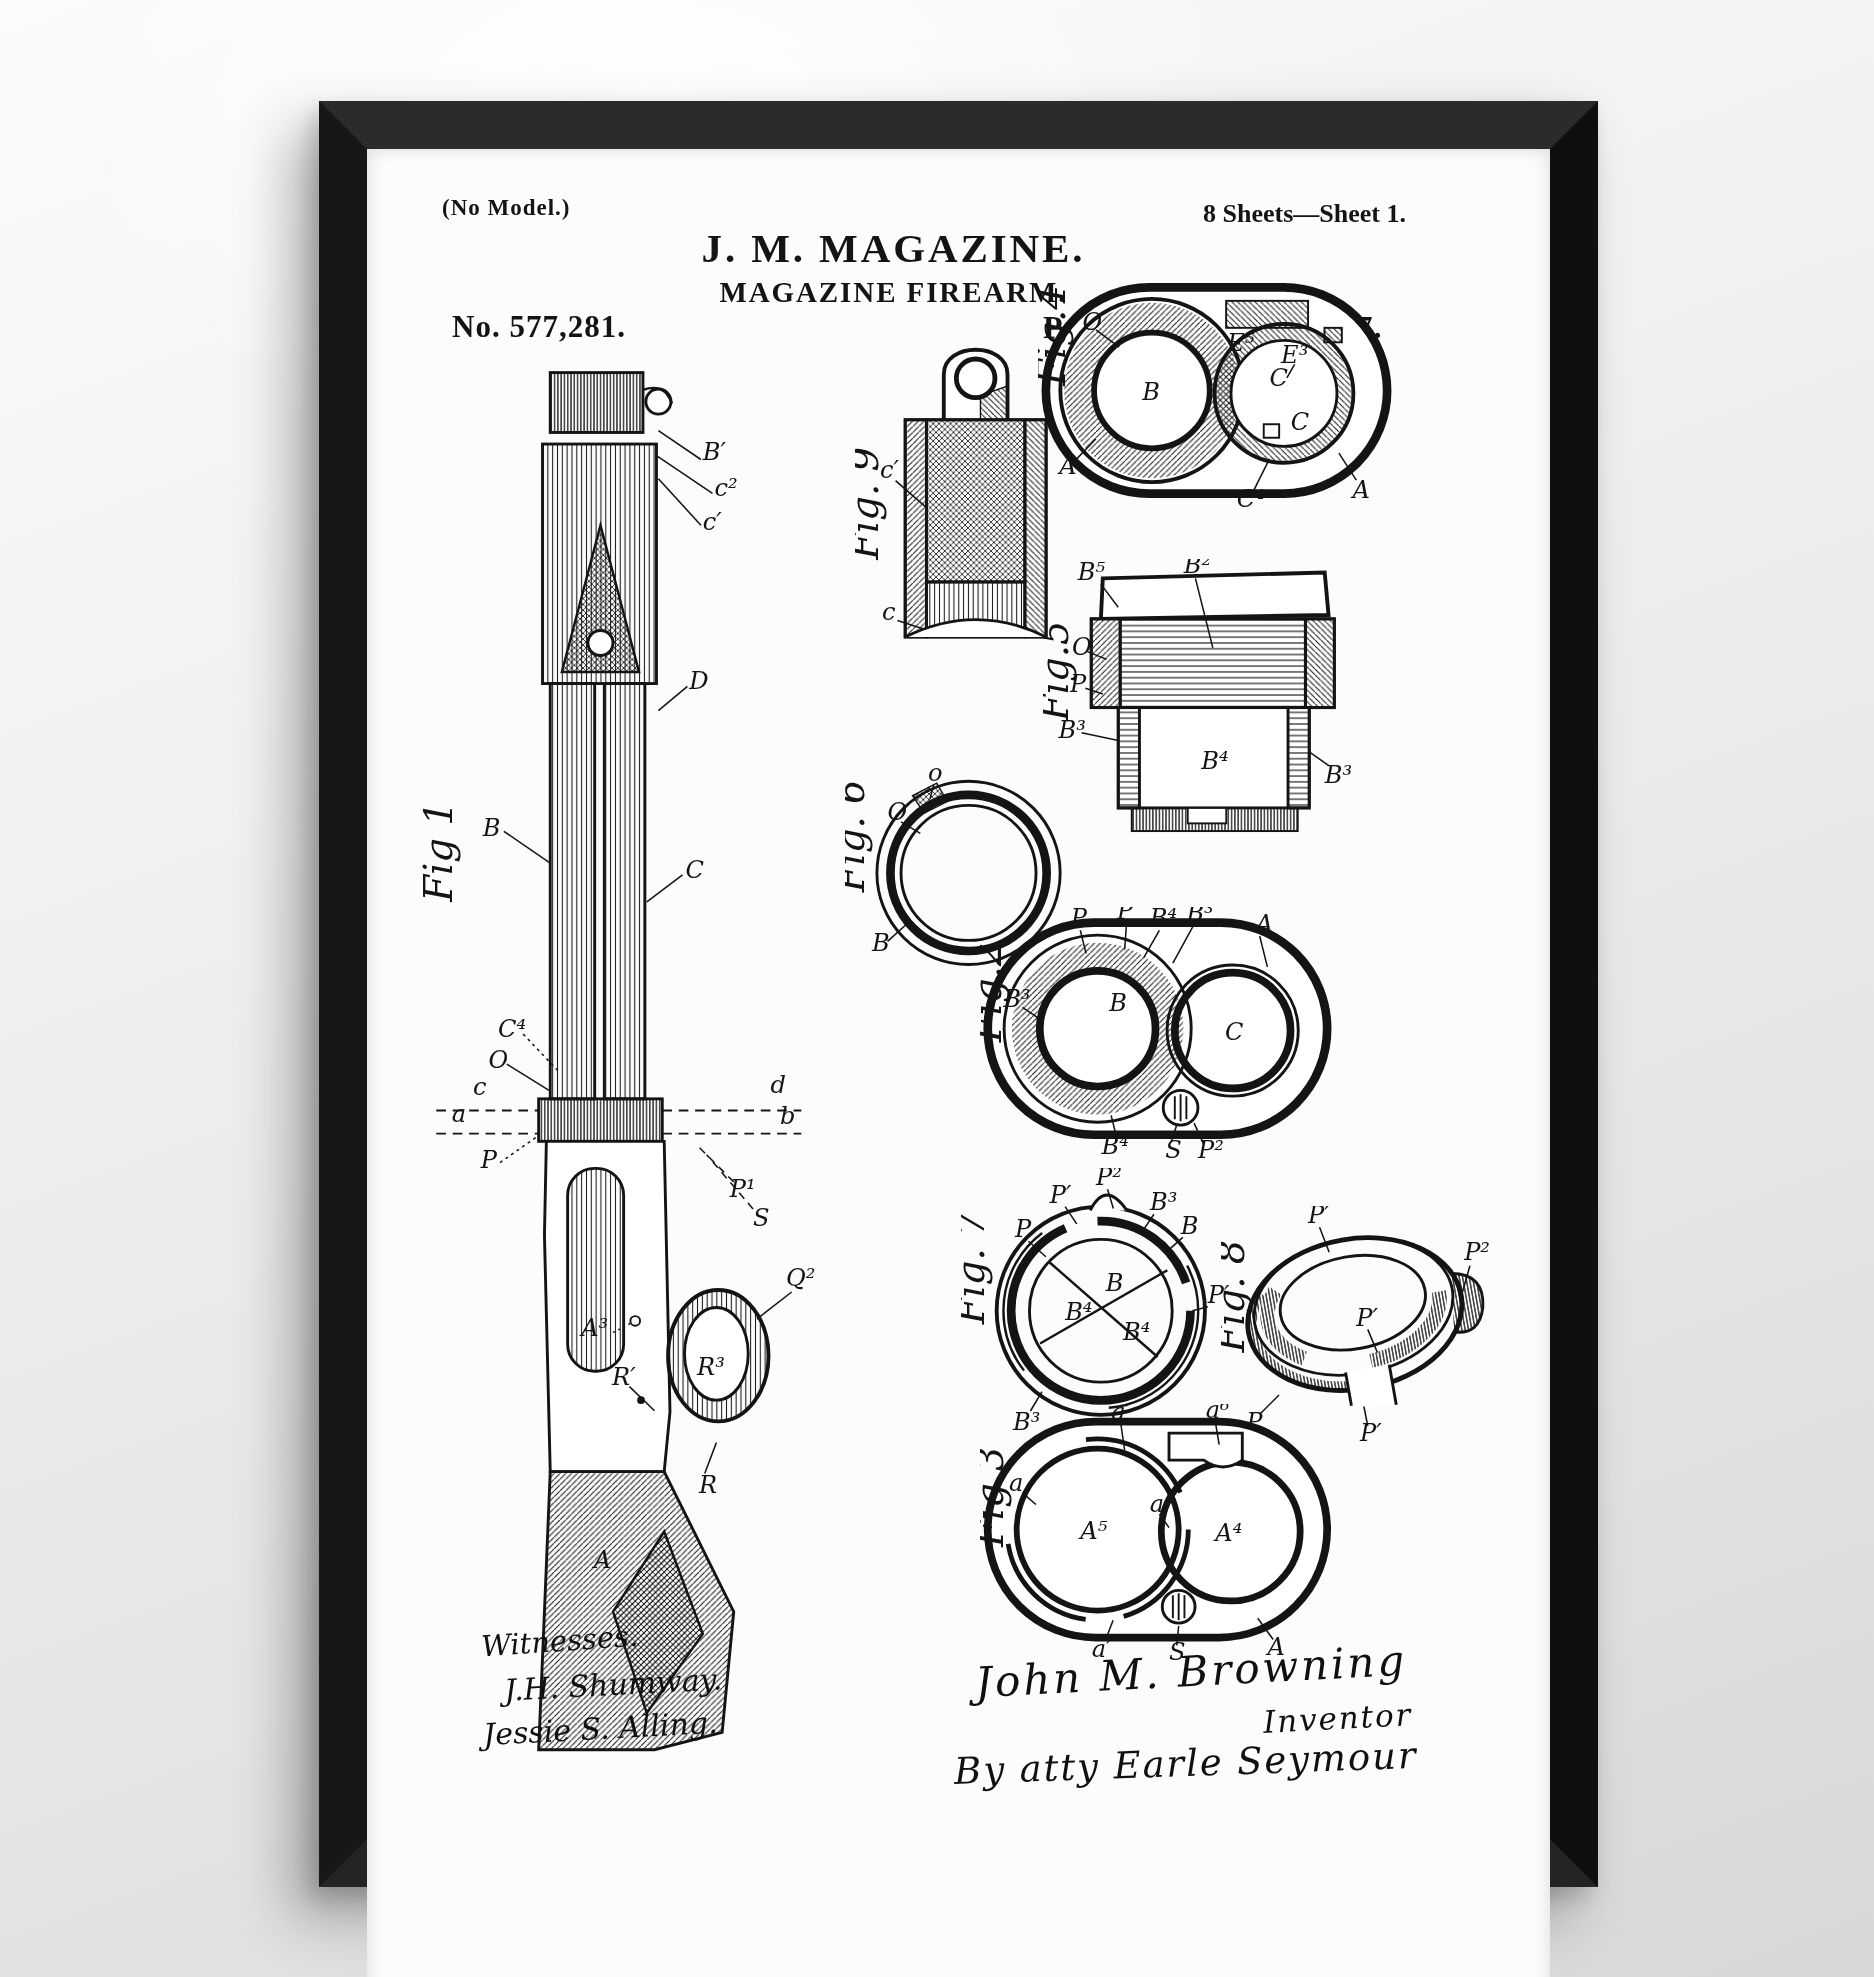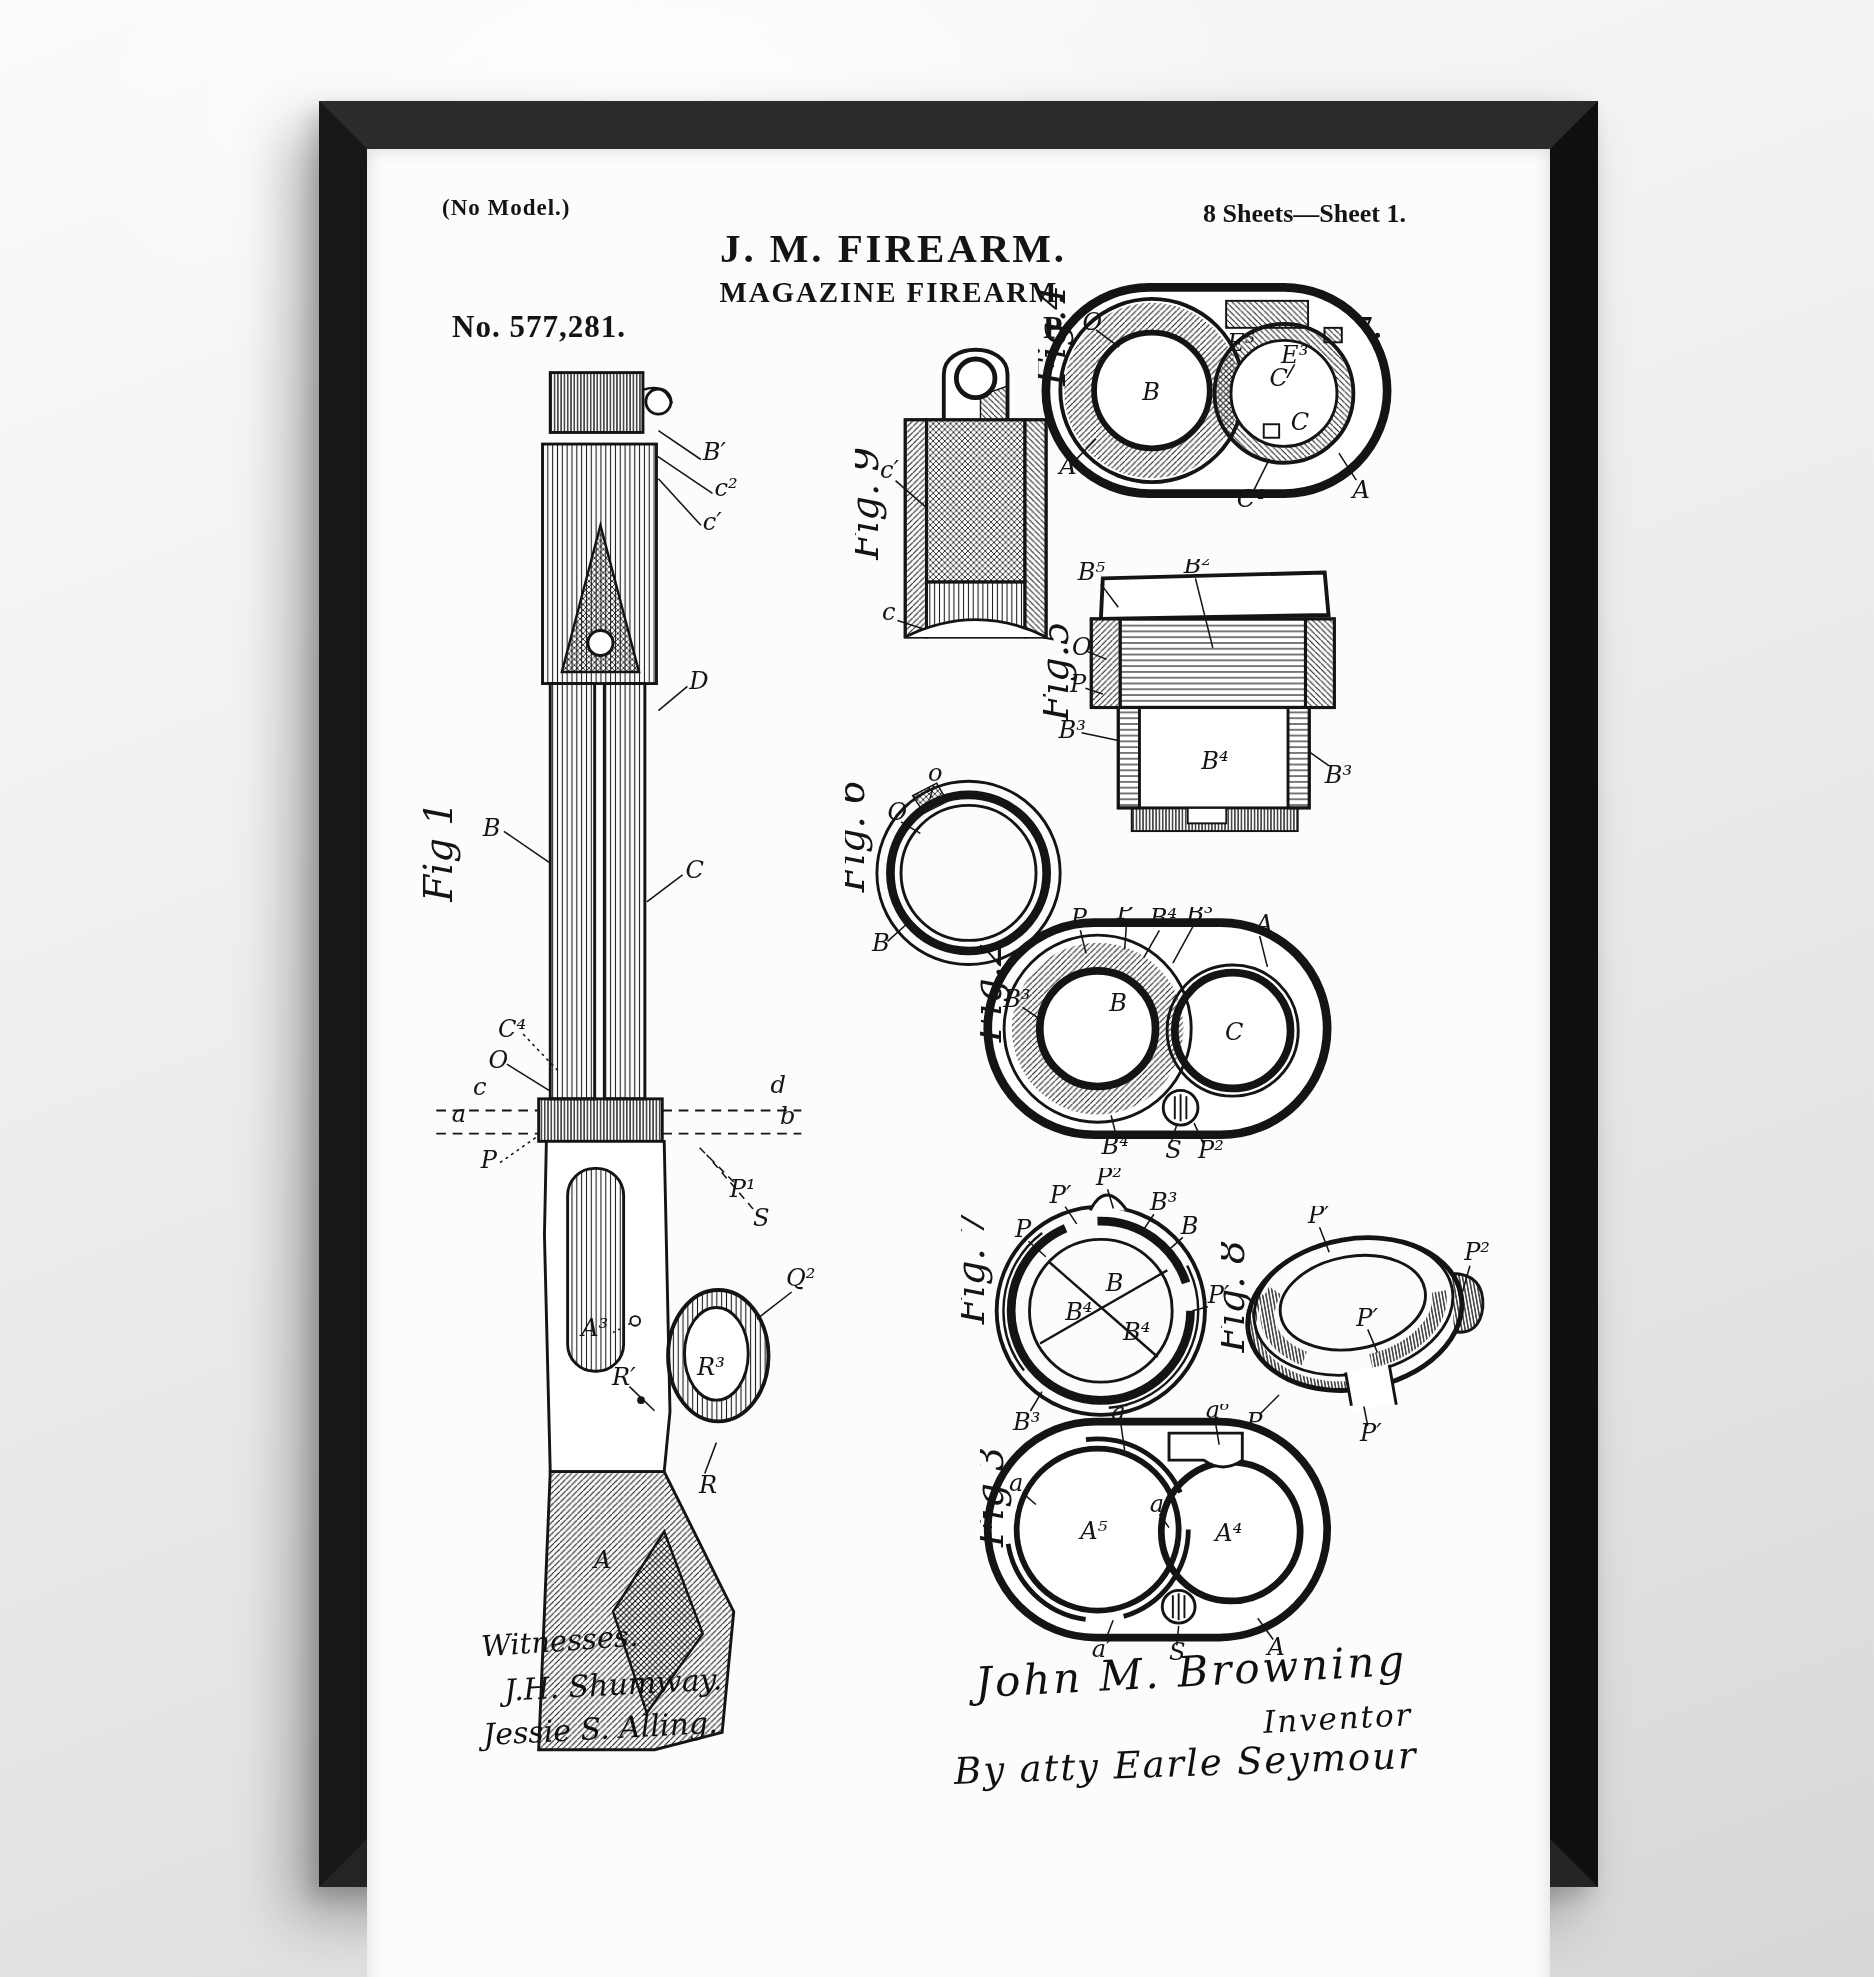--- a/index.html
+++ b/index.html
@@ -68,21 +68,21 @@
             </pattern>
           <pattern id="hx" width="6" height="6" patternUnits="userSpaceOnUse">
               <path d="M-1 7L7 -1M-1 -1L7 7" stroke="#181818" stroke-width="0.9"></path>
             </pattern>
         </defs>
       </svg>
 
       <div class="hdr no-model">(No Model.)</div>
       <div class="hdr sheets">8 Sheets—Sheet 1.</div>
       <div class="hdr titleblock">
-        <div class="inv-name">J. M. FIREARM.</div>
+        <div class="inv-name">J. M. MAGAZINE.</div>
         <div class="inv-title">MAGAZINE FIREARM.</div>
       </div>
       <div class="hdr pat-no">No. 577,281.</div>
       <div class="hdr pat-date">Patented Feb. 16, 1897.</div>
 
       <svg class="fig" style="left:48px;top:212px" width="425" height="1410" viewBox="0 0 440 1460">
         <g stroke="#141414" fill="none" stroke-width="3">
 
           <rect x="140" y="12" width="96" height="62" fill="url(#hv2)"></rect>
           <circle cx="252" cy="42" r="13" fill="#fff" stroke-width="3"></circle>

